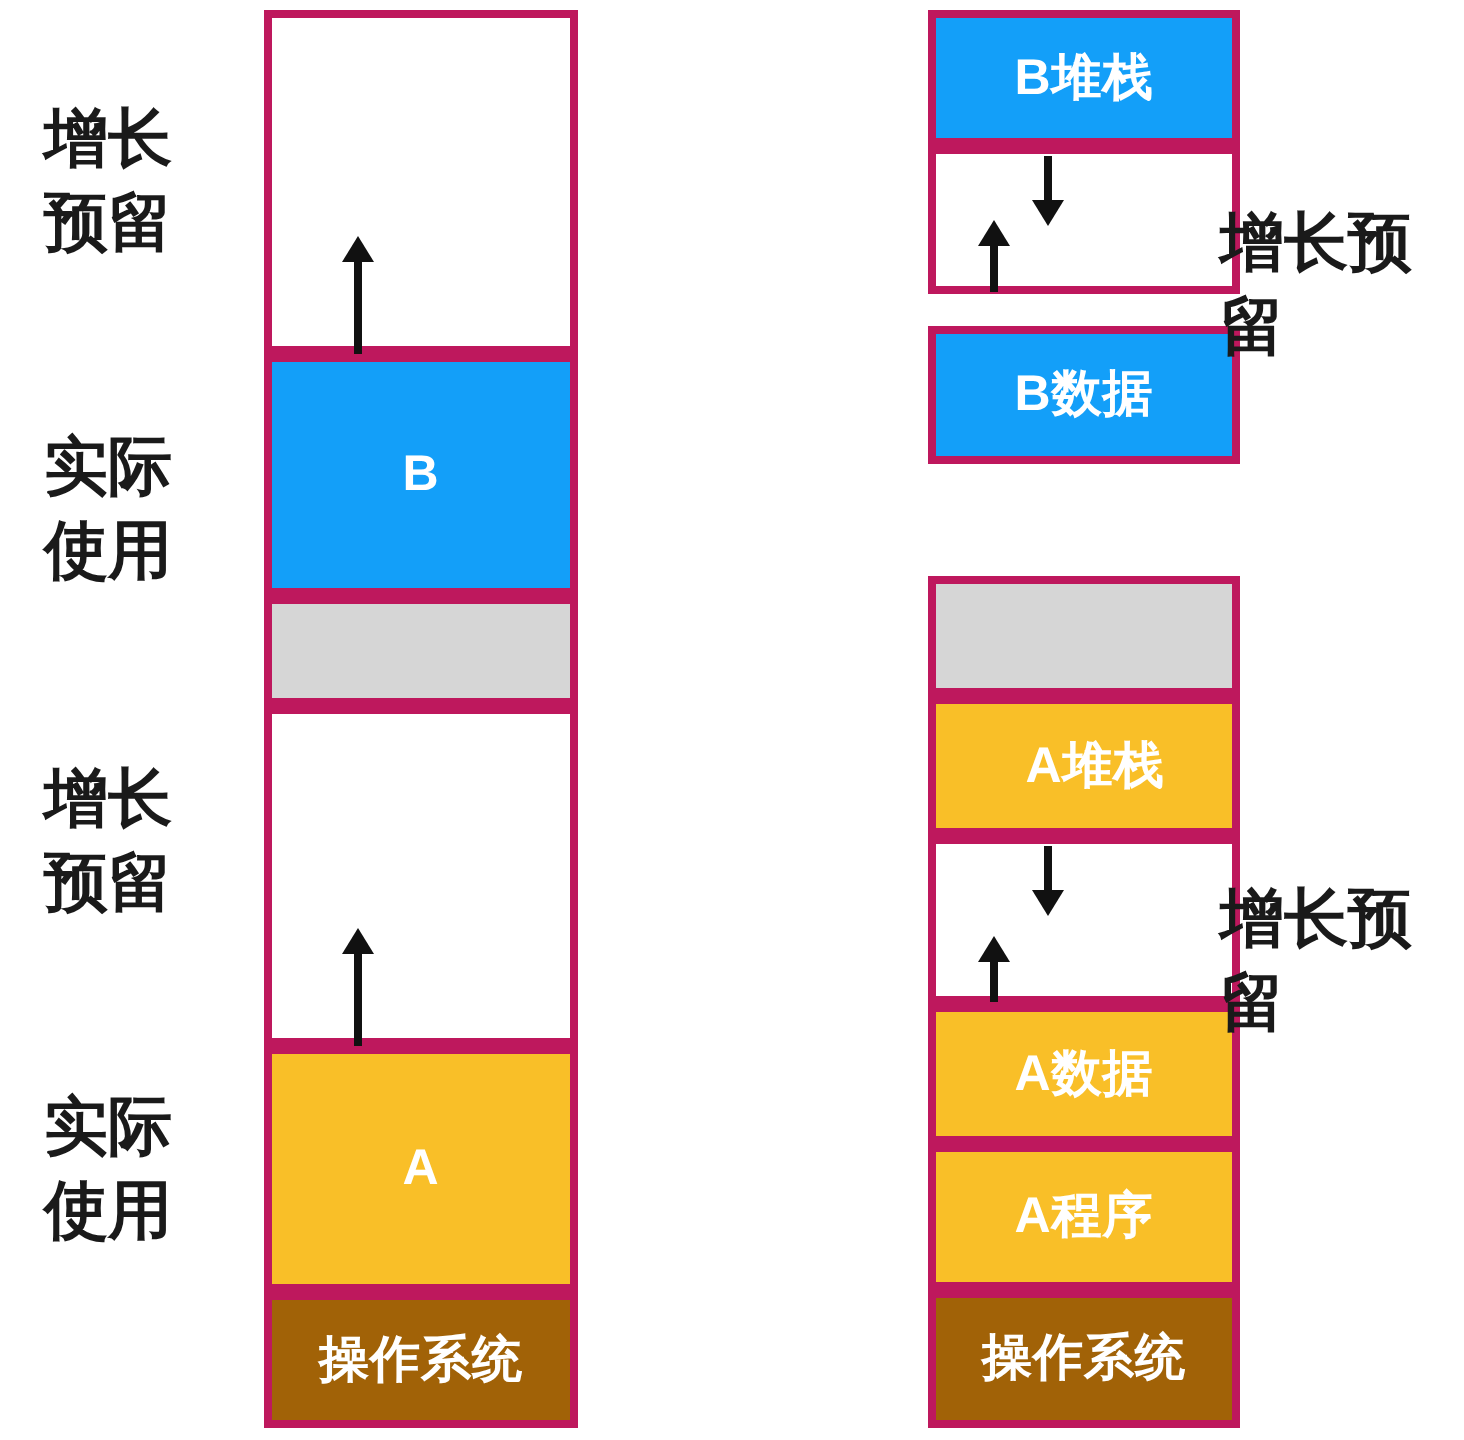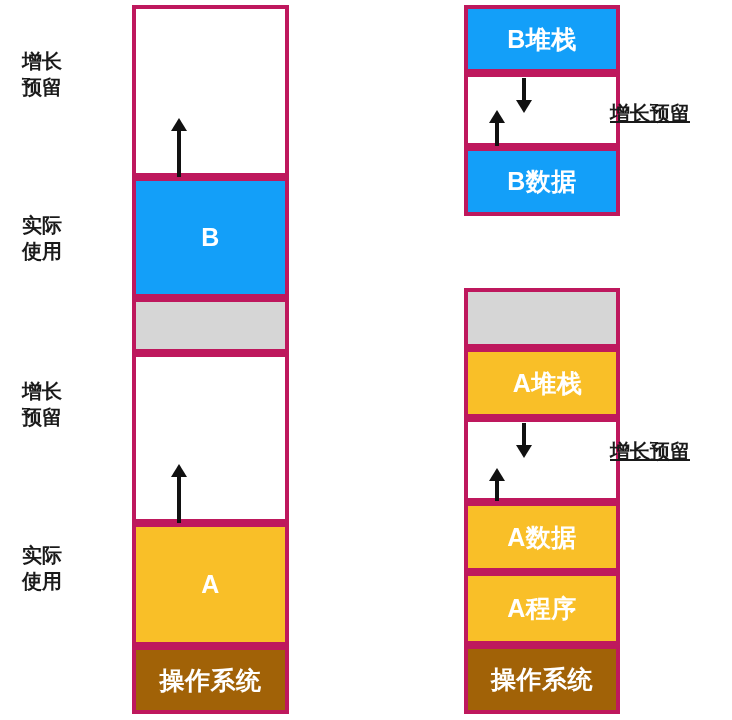--- a/index.html
+++ b/index.html
@@ -33,29 +33,29 @@
   }
   .block.blue   { background: #139FF9; color: #ffffff; }
   .block.orange { background: #F9BF28; color: #ffffff; }
   .block.gray   { background: #D6D6D6; color: #1a1a1a; }
   .block.black  { background: #a16207; color: #ffffff; }
   .block.white  { background: #ffffff; color: #1a1a1a; }
 
   
   .side-label {
     position: absolute;
-    font-size: 20px;
+    font-size: 32px;
     font-weight: 700;
     color: #1a1a1a;
     line-height: 1.32;
     white-space: pre-line;
     user-select: none;
   }
   .side-label.left  { text-align: left; }
-  .side-label.right { text-align: left; text-decoration: underline; }
+  .side-label.right { text-align: left; }
 
   
   #arrows {
     position: absolute;
     left: 0;
     top: 0;
     width: 732px;
     height: 720px;
     pointer-events: none;
   }
@@ -76,21 +76,21 @@
 预留</div>
   <div class="side-label left" style="left: 22px; top: 212px;">实际
 使用</div>
   <div class="side-label left" style="left: 22px; top: 378px;">增长
 预留</div>
   <div class="side-label left" style="left: 22px; top: 542px;">实际
 使用</div>
 
   <div class="block blue" style="left: 433px; top: 5px; width: 156px; height: 68px;">B堆栈</div>
   <div class="block white" style="left: 433px; top: 73px; width: 156px; height: 74px;"></div>
-  <div class="block blue" style="left: 433px; top: 147px; width: 156px; height: 69px;">B数据</div>
+  <div class="block blue" style="left: 433px; top: 163px; width: 156px; height: 69px;">B数据</div>
   <div class="block gray" style="left: 433px; top: 288px; width: 156px; height: 60px;"></div>
   <div class="block orange" style="left: 433px; top: 348px; width: 156px; height: 70px; padding-left: 11px;">A堆栈</div>
   <div class="block white" style="left: 433px; top: 418px; width: 156px; height: 84px;"></div>
   <div class="block orange" style="left: 433px; top: 502px; width: 156px; height: 70px;">A数据</div>
   <div class="block orange" style="left: 433px; top: 572px; width: 156px; height: 73px;">A程序</div>
   <div class="block black" style="left: 433px; top: 645px; width: 156px; height: 69px;">操作系统</div>
 
   <div class="side-label right" style="left: 610px; top: 100px;">增长预留</div>
   <div class="side-label right" style="left: 610px; top: 438px;">增长预留</div>
 

